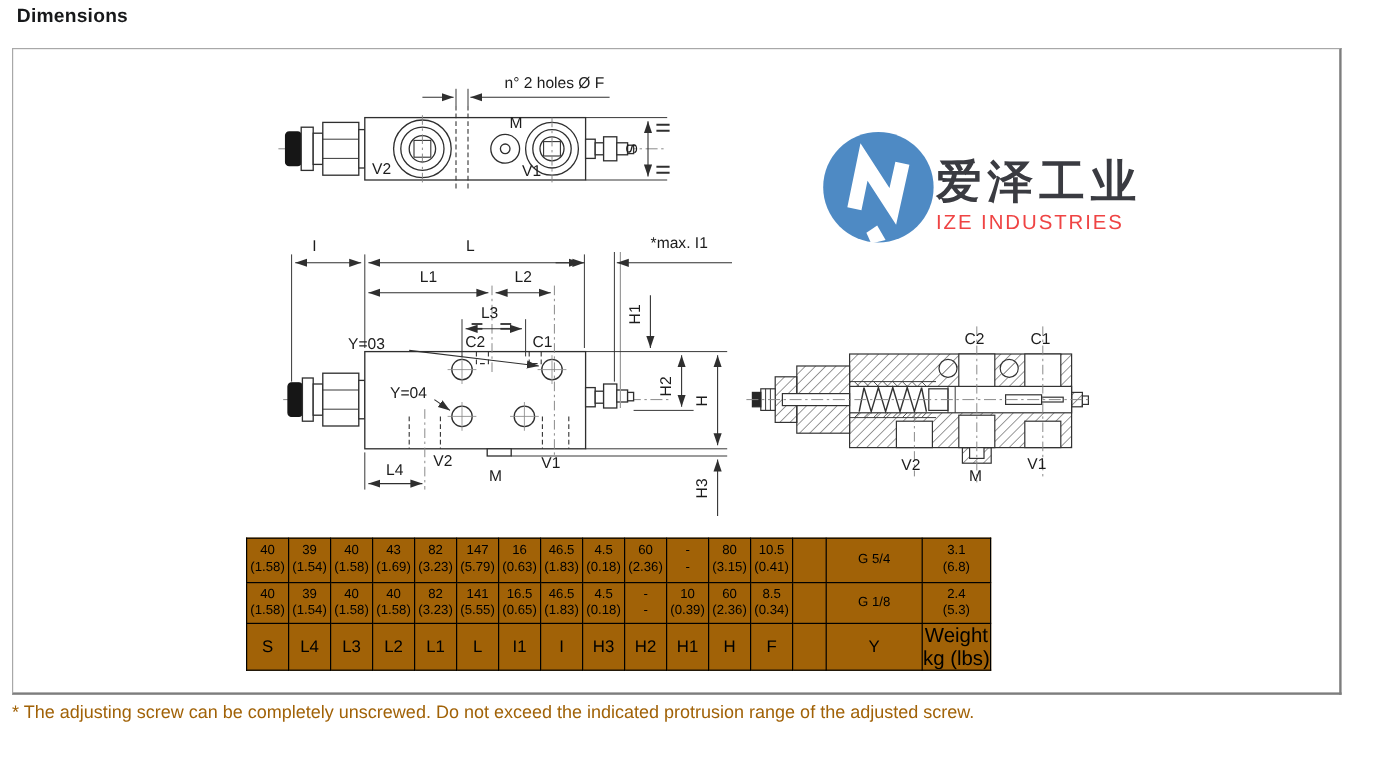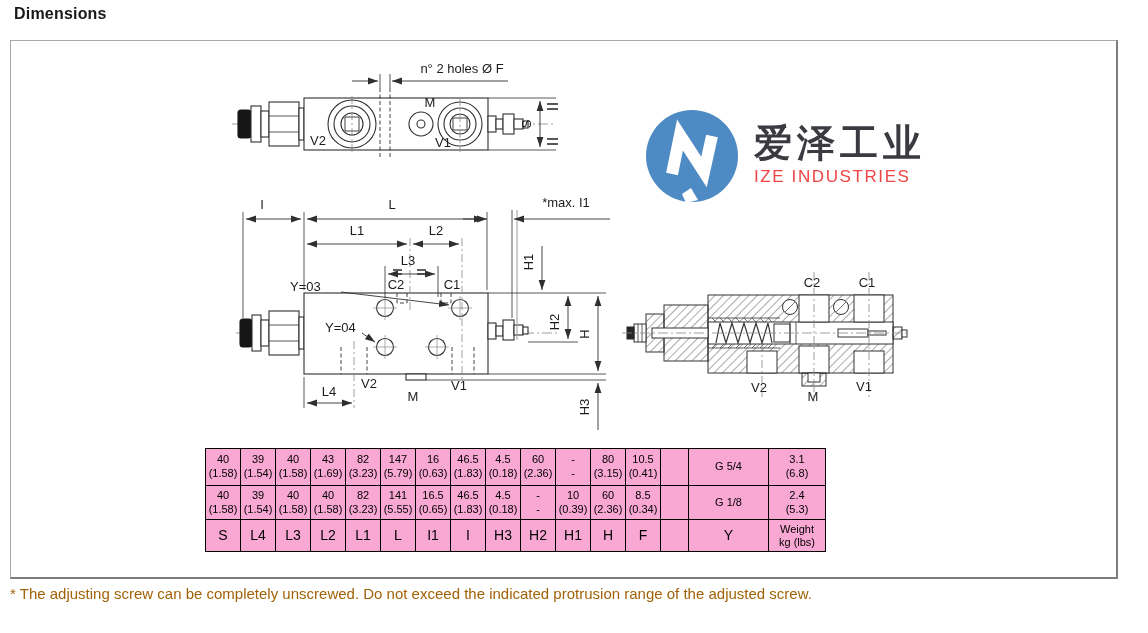--- a/index.html
+++ b/index.html
@@ -14,38 +14,38 @@
   .panel{
     position:absolute;left:10px;top:40px;width:1105px;height:536px;
     background:#fff;
     border:1px solid #a8a8a8;border-right:2px solid #7d7d7d;border-bottom:2px solid #7d7d7d;
   }
   svg.drawing{position:absolute;left:10px;top:40px;}
   svg.drawing text{font-family:"Liberation Sans",sans-serif;font-size:13px;fill:#1c1c1c;}
   svg.drawing text.rot{font-size:13px;}
 
   
-  .logo{position:absolute;left:644px;top:106px;display:flex;gap:14px;align-items:flex-start;}
+  .logo{position:absolute;left:684px;top:106px;display:flex;align-items:center;}
   .logo-text{display:flex;flex-direction:column;}
   .logo-cn{font-size:38px;font-weight:700;color:#3a3b41;letter-spacing:5px;line-height:1.0;margin-top:18px;white-space:nowrap;}
   .logo-en{font-size:17px;color:#ef4444;letter-spacing:1.6px;margin-top:5px;white-space:nowrap;}
 
   
   table.dims{
     position:absolute;left:205px;top:448px;width:620px;
-    border-collapse:collapse;table-layout:fixed;background:#f9a8d4;
+    border-collapse:collapse;table-layout:fixed;background:#a16207;
   }
   table.dims td{
     border:1px solid #000;text-align:center;vertical-align:middle;
     font-size:11px;line-height:1.25;color:#000;padding:0;overflow:hidden;
   }
   tr.data1 td{height:36px;}
   tr.data2 td{height:33px;}
   tr.hrow td{height:31px;font-size:14px;}
-  tr.hrow td.wh{font-size:11px;line-height:1.12;}
+  tr.hrow td.wh{font-size:17px;line-height:1.12;}
   td.ycell{font-size:12.5px;}
 
   .footnote{
     position:absolute;left:10px;top:584px;width:872px;
     font-size:15px;color:#a16207;line-height:1.35;
   }
 </style>
 </head>
 <body>
 

